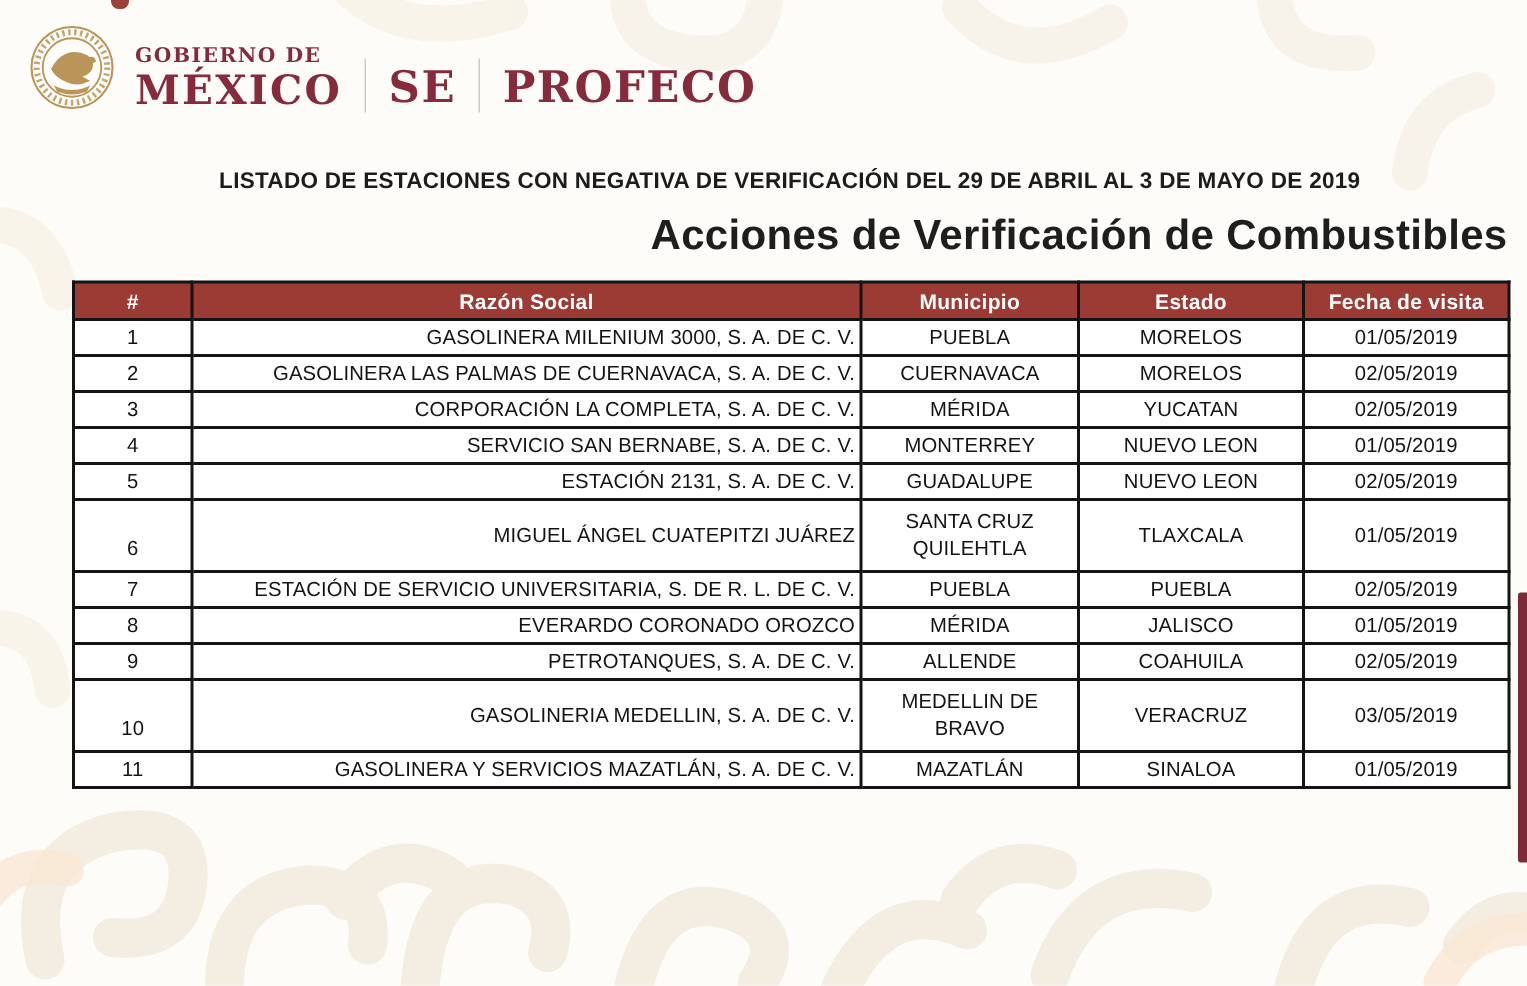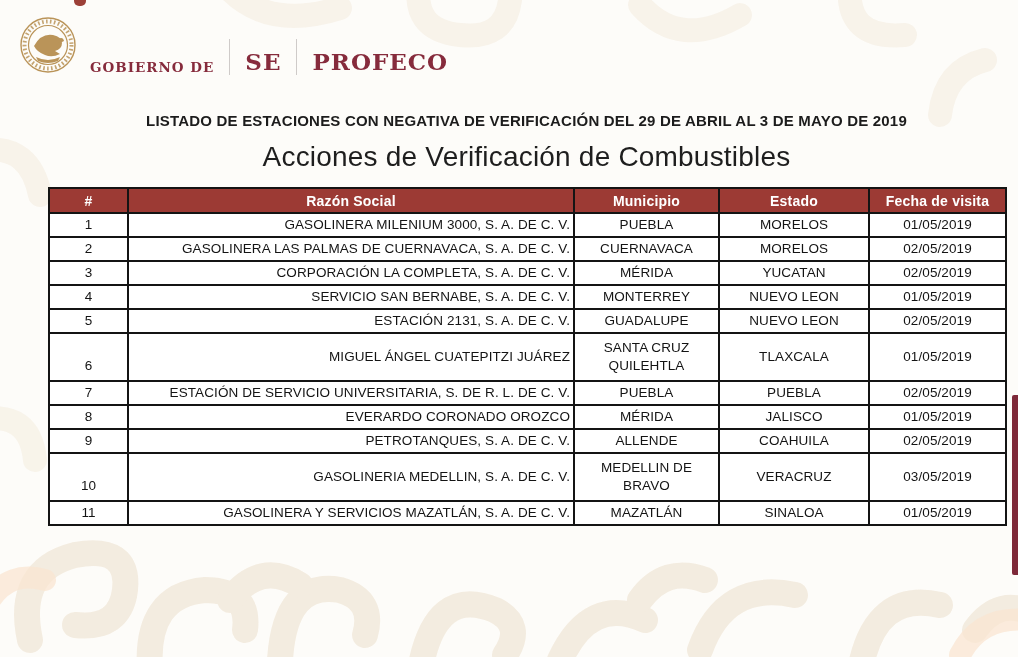--- a/index.html
+++ b/index.html
@@ -14,27 +14,27 @@
   .pattern-svg{position:absolute;left:0;top:0;width:1018px;height:657px;pointer-events:none;}
 
   
   .gov-header{position:absolute;left:18px;top:14px;height:62px;display:flex;align-items:flex-end;}
   .seal{width:60px;height:60px;align-self:center;}
   .wordmark{margin-left:12px;color:var(--brand);font-family:"DejaVu Serif", serif;font-weight:bold;line-height:1;padding-bottom:2px;}
   .wm-top{font-size:13.5px;letter-spacing:1px;}
   .wm-bottom{font-size:27px;letter-spacing:1.5px;margin-top:3px;}
   .hdr-sep{width:1px;height:36px;background:#CFCBC9;margin:0 15px 1px 15px;}
   .agency{font-family:"DejaVu Serif", serif;font-weight:bold;color:var(--brand);
-          font-size:23px;letter-spacing:1px;line-height:1;padding-bottom:3px;}
+          font-size:29px;letter-spacing:1px;line-height:1;padding-bottom:3px;}
 
   
   .subtitle{position:absolute;left:48px;top:101px;width:957px;text-align:center;
             font-size:15px;font-weight:bold;color:#1C1C1C;letter-spacing:.2px;margin-top:11px;}
-  .page-title{position:absolute;left:48px;top:141px;width:957px;text-align:center;
-              font-size:28px;font-weight:normal;color:#1E1E1E;letter-spacing:.2px;}
+  .page-title{position:absolute;left:48px;top:141px;width:957px;text-align:right;
+              font-size:28px;font-weight:bold;color:#1E1E1E;letter-spacing:.2px;}
 
   
   table.data{position:absolute;left:48px;top:187px;width:957px;border-collapse:collapse;table-layout:fixed;}
   table.data th{
     background:var(--tableHeader);color:#FFFFFF;font-size:14px;font-weight:bold;
     border:2px solid #141414;height:21px;padding:1px 2px;letter-spacing:.2px;
   }
   table.data td{
     background:#FFFFFF;border:2px solid #141414;color:#141414;
     font-size:13.5px;height:20px;padding:1px 3px;text-align:center;vertical-align:middle;
@@ -95,20 +95,21 @@
       <circle cx="30" cy="30" r="19.5" stroke-width="1.2"></circle>
     </g>
     <g fill="#BA9459">
       <path d="M16 31 q7 -13 19 -11 q9 2 9 8 q0 6 -7 8 l5 3 q-8 4 -15 1 q-8 -3 -11 -9 z"></path>
       <path d="M40 24 q5 -3 6 2 q-3 2 -6 1 z"></path>
       <path d="M18 42 q12 6 24 0 l-2 4 q-10 4 -20 0 z"></path>
     </g>
   </svg>
   <div class="wordmark">
     <div class="wm-top">GOBIERNO DE</div>
+    <div class="wm-bottom">MÉXICO</div>
   </div>
   <div class="hdr-sep"></div>
   <div class="agency">SE</div>
   <div class="hdr-sep"></div>
   <div class="agency">PROFECO</div>
 </header>
 
 <div class="subtitle">LISTADO DE ESTACIONES CON NEGATIVA DE VERIFICACIÓN DEL 29 DE ABRIL AL 3 DE MAYO DE 2019</div>
 <div class="page-title">Acciones de Verificación de Combustibles</div>
 

